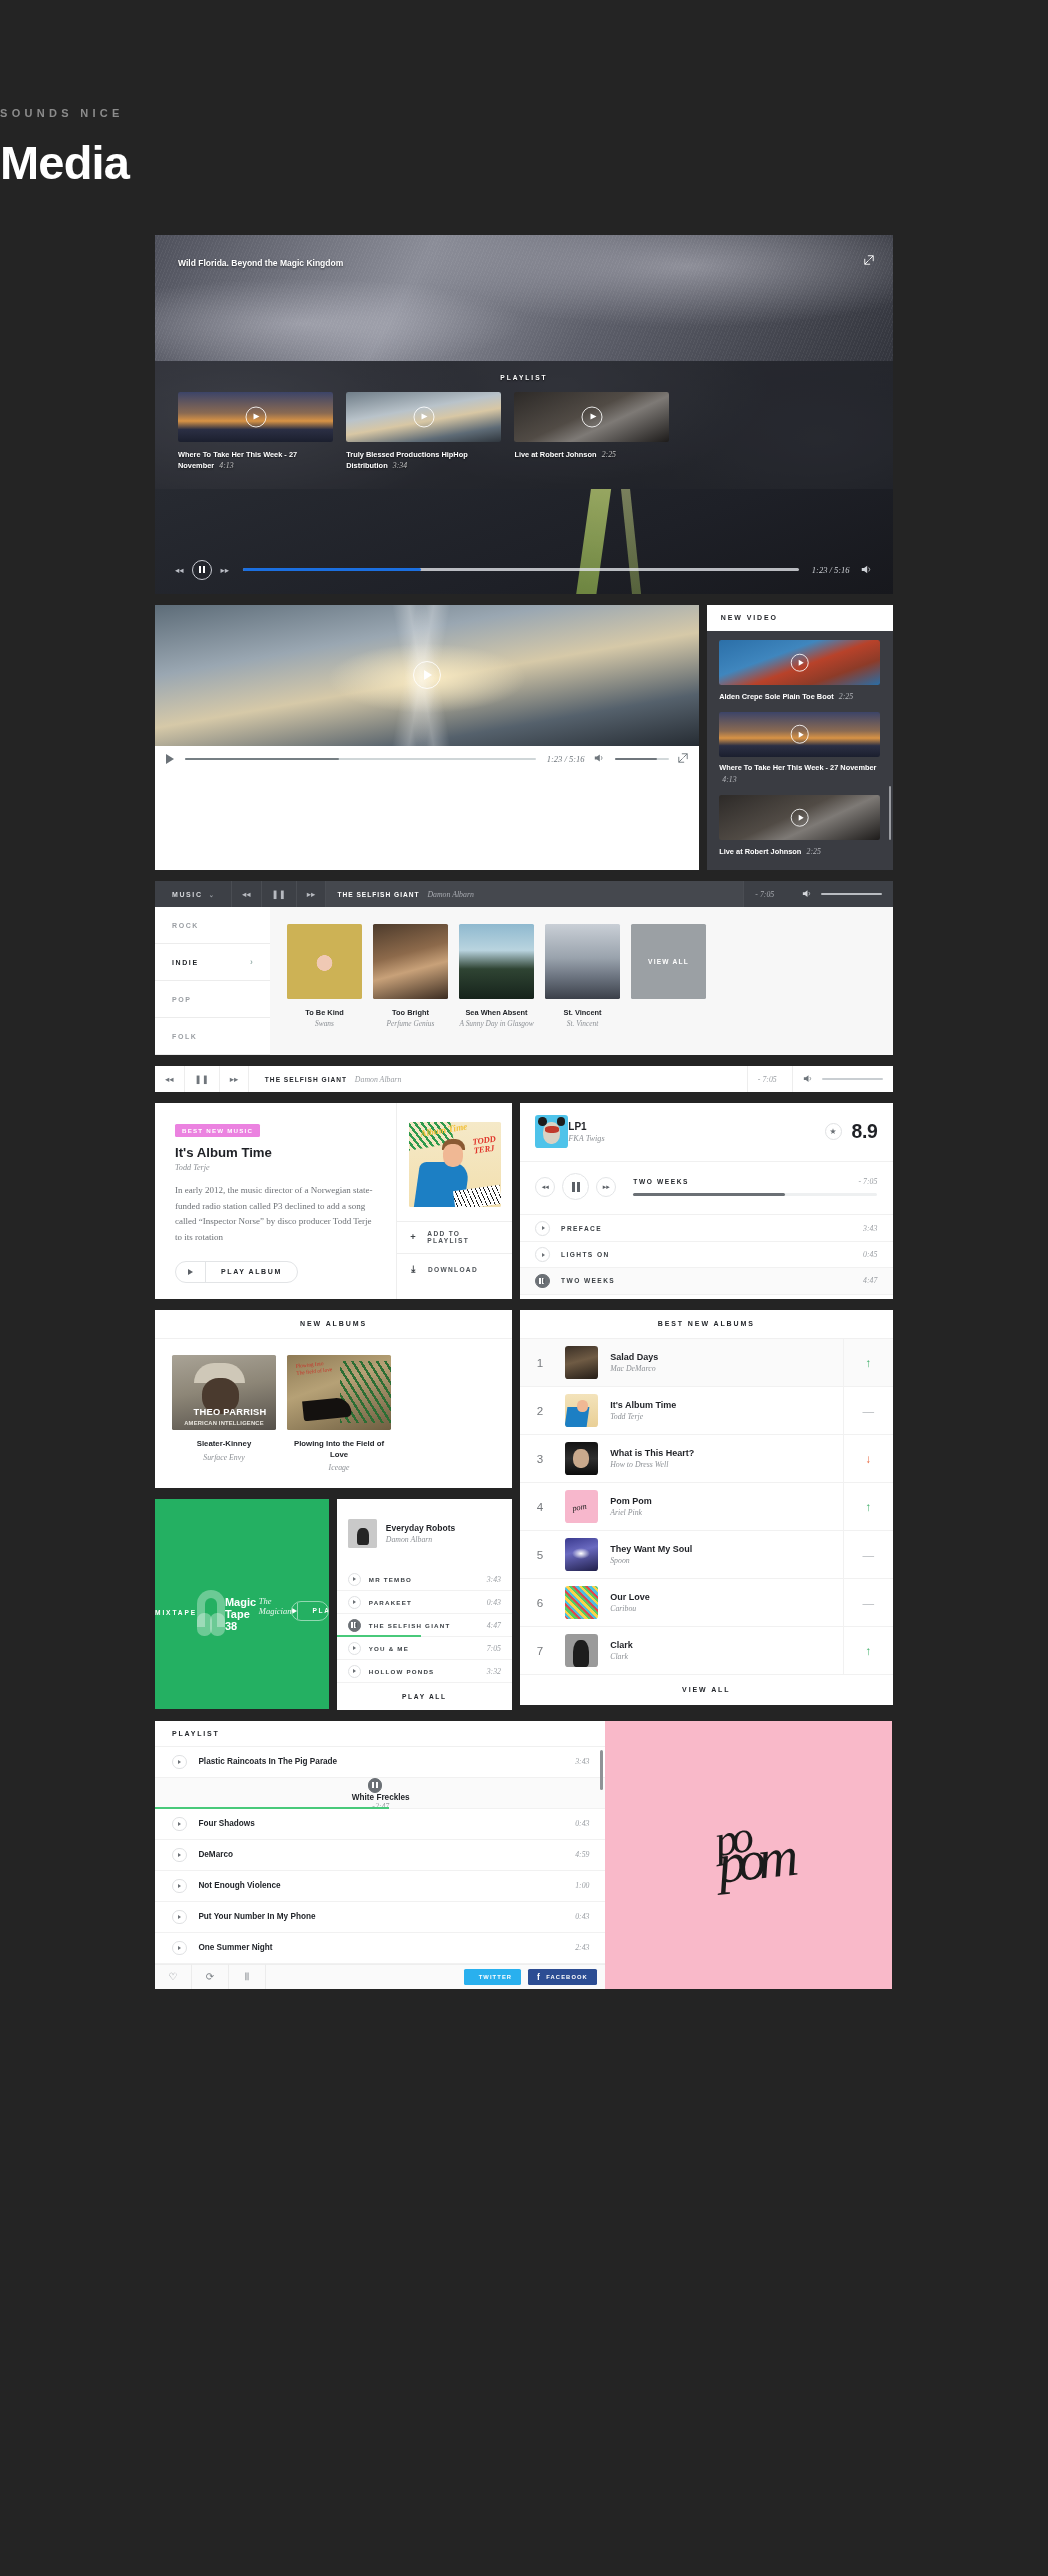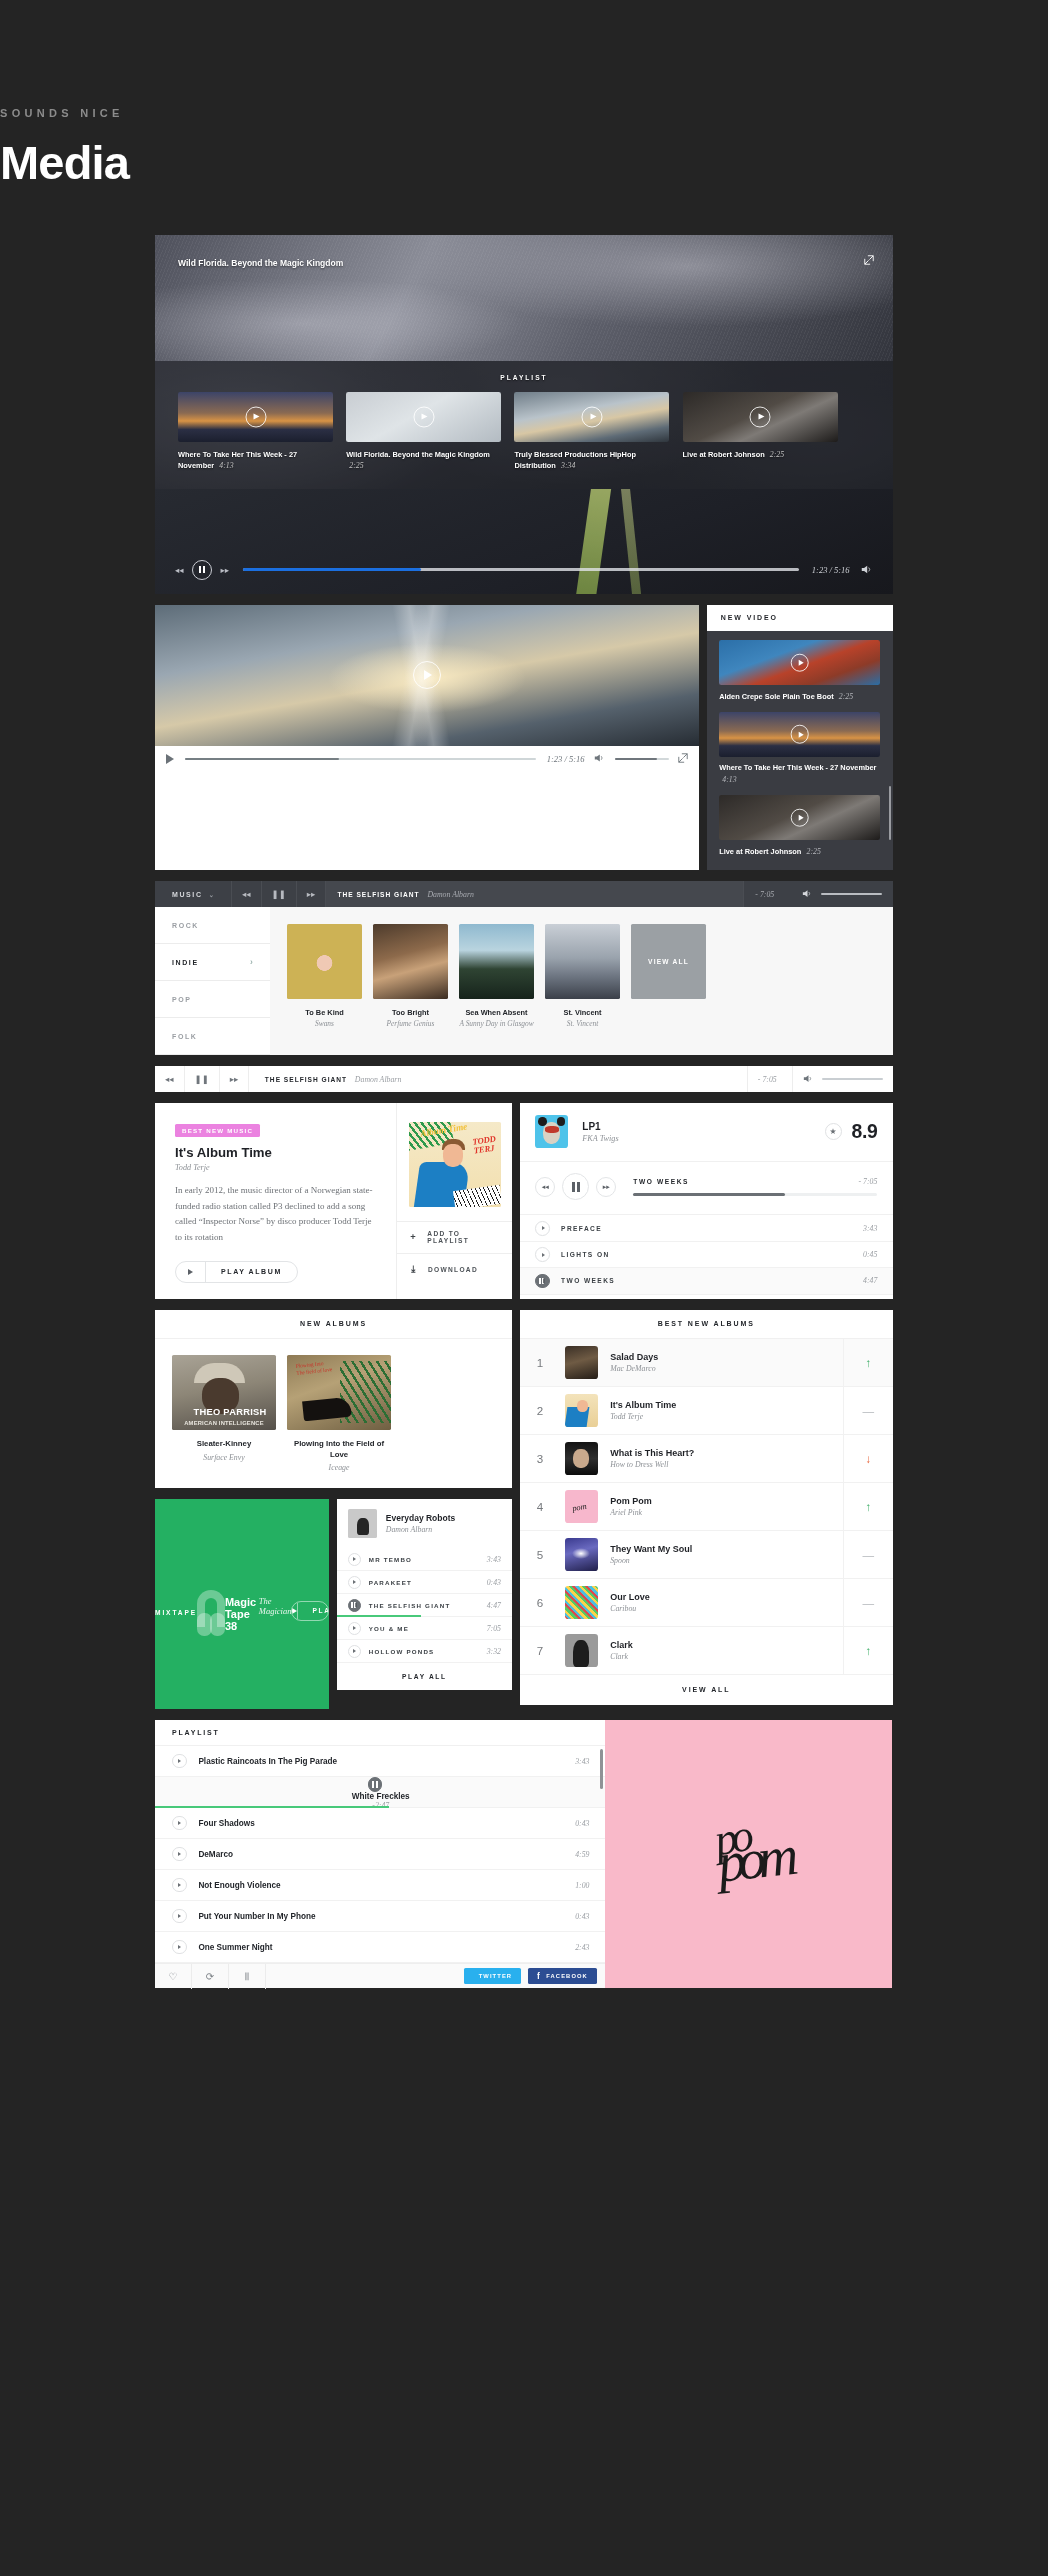--- a/index.html
+++ b/index.html
@@ -286,21 +286,21 @@
   .act-row .gi { font-size: 9.3px; color:#3f4449; width:9.3px; text-align:center;}
   .act-sp { margin-top: 14px; }
 
   .lp { width: 373px; background:#fff; }
   .lp-head { display:flex; align-items:center; padding: 12.4px 15.5px; border-bottom:0.8px solid #f0f0f0; }
   .lp-cover { width: 33px; height: 33px; border-radius:3.1px; background:#4ec3ea; position:relative; overflow:hidden;}
   .lp-cover .fc { position:absolute; left:7.8px; top:6.2px; width:17px; height:22px; background:#d9d2c4; border-radius:45%;}
   .lp-cover .bl { position:absolute; left:9.3px; top:11px; width:14px; height:6.2px; background:#c0392b; border-radius:40%;}
   .lp-cover .bun1{position:absolute;left:3.1px;top:1.6px;width:8.5px;height:8.5px;background:#1c1c1c;border-radius:50%;}
   .lp-cover .bun2{position:absolute;right:3.1px;top:1.6px;width:8.5px;height:8.5px;background:#1c1c1c;border-radius:50%;}
-  .lp-tt { margin-left: 14px; flex:1; }
+  .lp-tt { margin-left: 0; flex:1; }
   .lp-tt .t { font-size: 10px; font-weight:bold; color:#1f2126;}
   .lp-tt .a { font-family:"Liberation Serif", serif; font-style:italic; font-size:8.2px; color:#8d9196; margin-top:1.6px;}
   .star-ring { width: 17px; height:17px; border:0.8px solid #dfe1e3; border-radius:50%;
     display:flex;align-items:center;justify-content:center; font-size:7.8px; color:#6a6f74; margin-right: 10px;}
   .score { font-size: 19.4px; font-weight:bold; color:#1f2126; letter-spacing:-0.4px;}
   .lp-ctrls { display:flex; align-items:center; padding: 11.6px 15.5px 14px; border-bottom:0.8px solid #f0f0f0;}
   .cbtn { width: 20px;height:20px;border:0.8px solid #e3e5e7;border-radius:50%;
     display:flex;align-items:center;justify-content:center;color:#5c6167;font-size:7px; cursor:pointer;}
   .cbtn.big { width: 27px; height:27px; font-size:8.5px; margin: 0 7px; }
   .cbtn.big .bars{display:flex;gap:2.3px;}
@@ -407,21 +407,21 @@
   .mix .tt { margin-top: 20px; font-size: 11px; font-weight:bold; color:#fff; }
   .mix .ar { margin-top: 3.9px; font-family:"Liberation Serif", serif; font-style:italic;
      font-size: 8.5px; color:#eaf7ef; }
   .mix .pill { margin-top: 14px; display:inline-flex; height:20px; border:0.8px solid rgba(255,255,255,.5);
      border-radius:10px; overflow:hidden; cursor:pointer;}
   .mix .pill .ic{width:26.4px;display:flex;align-items:center;justify-content:center;border-right:0.8px solid rgba(255,255,255,.5);}
   .mix .pill .ic::after{content:"";border-left:5.4px solid #fff;border-top:3.5px solid transparent;border-bottom:3.5px solid transparent;}
   .mix .pill .lb{display:flex;align-items:center;padding:0 14px;font-size:6.6px;letter-spacing:1.7px;font-weight:bold;color:#fff;}
 
   .er { width: 176px; background:#fff; }
-  .er-head { display:flex; align-items:center; padding: 10px 11px; }
+  .er-head { display:flex; align-items:center; padding: 20px 11px; }
   .er-cover { width: 29.5px; height:29.5px; background:#c9c9c9; border-radius:1.6px; position:relative; overflow:hidden;}
   .er-cover::after{content:"";position:absolute;left:9.3px;top:9.3px;width:11.6px;height:17px;background:#262626;border-radius:40% 40% 20% 20%;}
   .er-tt { margin-left: 8.5px; }
   .er-tt .t { font-size: 8.5px; font-weight:bold; color:#1f2126; }
   .er-tt .a { font-family:"Liberation Serif", serif; font-style:italic; font-size:7.8px; color:#8d9196; margin-top:1.6px;}
   .er .trk { height: 23px; padding: 0 11px; font-size: 6.2px; letter-spacing:1.2px;}
   .er .trk .pc { width:13.2px;height:13.2px;margin-right:7.8px;}
   .er .trk.playing { position:relative; }
   .er .trk.playing::after{content:"";position:absolute;left:0;bottom:-0.8px;height:1.6px;width:48%;background:#48c97a;}
   .er .playall { height: 26.4px; display:flex;align-items:center;justify-content:center;
@@ -498,30 +498,20 @@
               <div class="ph ph-sunset"></div>
               <div class="play-circ"></div>
             </div>
           <div class="pl-meta">
             <span>Where To Take Her This Week - 27 November</span>
             <span class="dur">4:13</span>
           </div>
         </div>
         <div class="pl-item">
           <div class="pl-thumb">
-              <div class="ph ph-white"></div>
-              <div class="play-circ"></div>
-            </div>
-          <div class="pl-meta">
-            <span>Wild Florida. Beyond the Magic Kingdom</span>
-            <span class="dur">2:25</span>
-          </div>
-        </div>
-        <div class="pl-item">
-          <div class="pl-thumb">
               <div class="ph ph-tunnel"></div>
               <div class="play-circ"></div>
             </div>
           <div class="pl-meta">
             <span>Truly Blessed Productions HipHop Distribution</span>
             <span class="dur">3:34</span>
           </div>
         </div>
         <div class="pl-item">
           <div class="pl-thumb">

